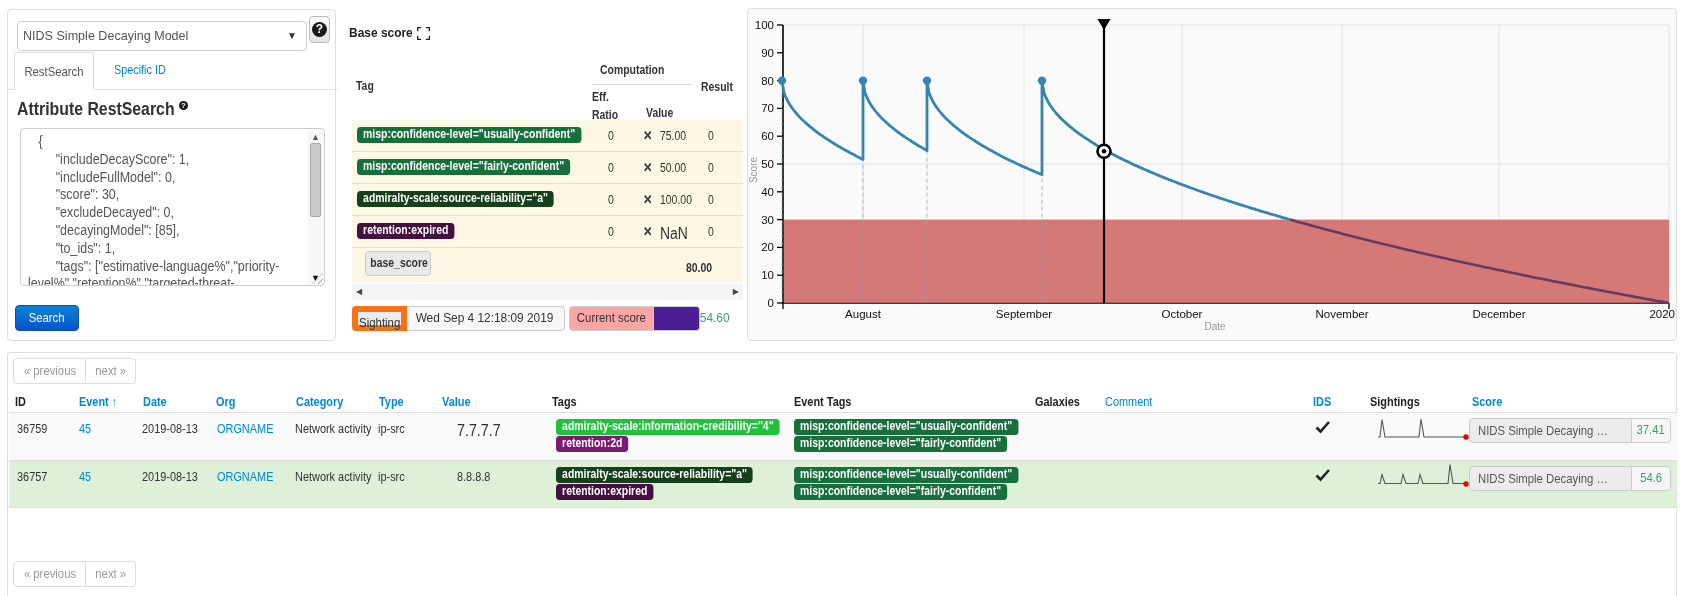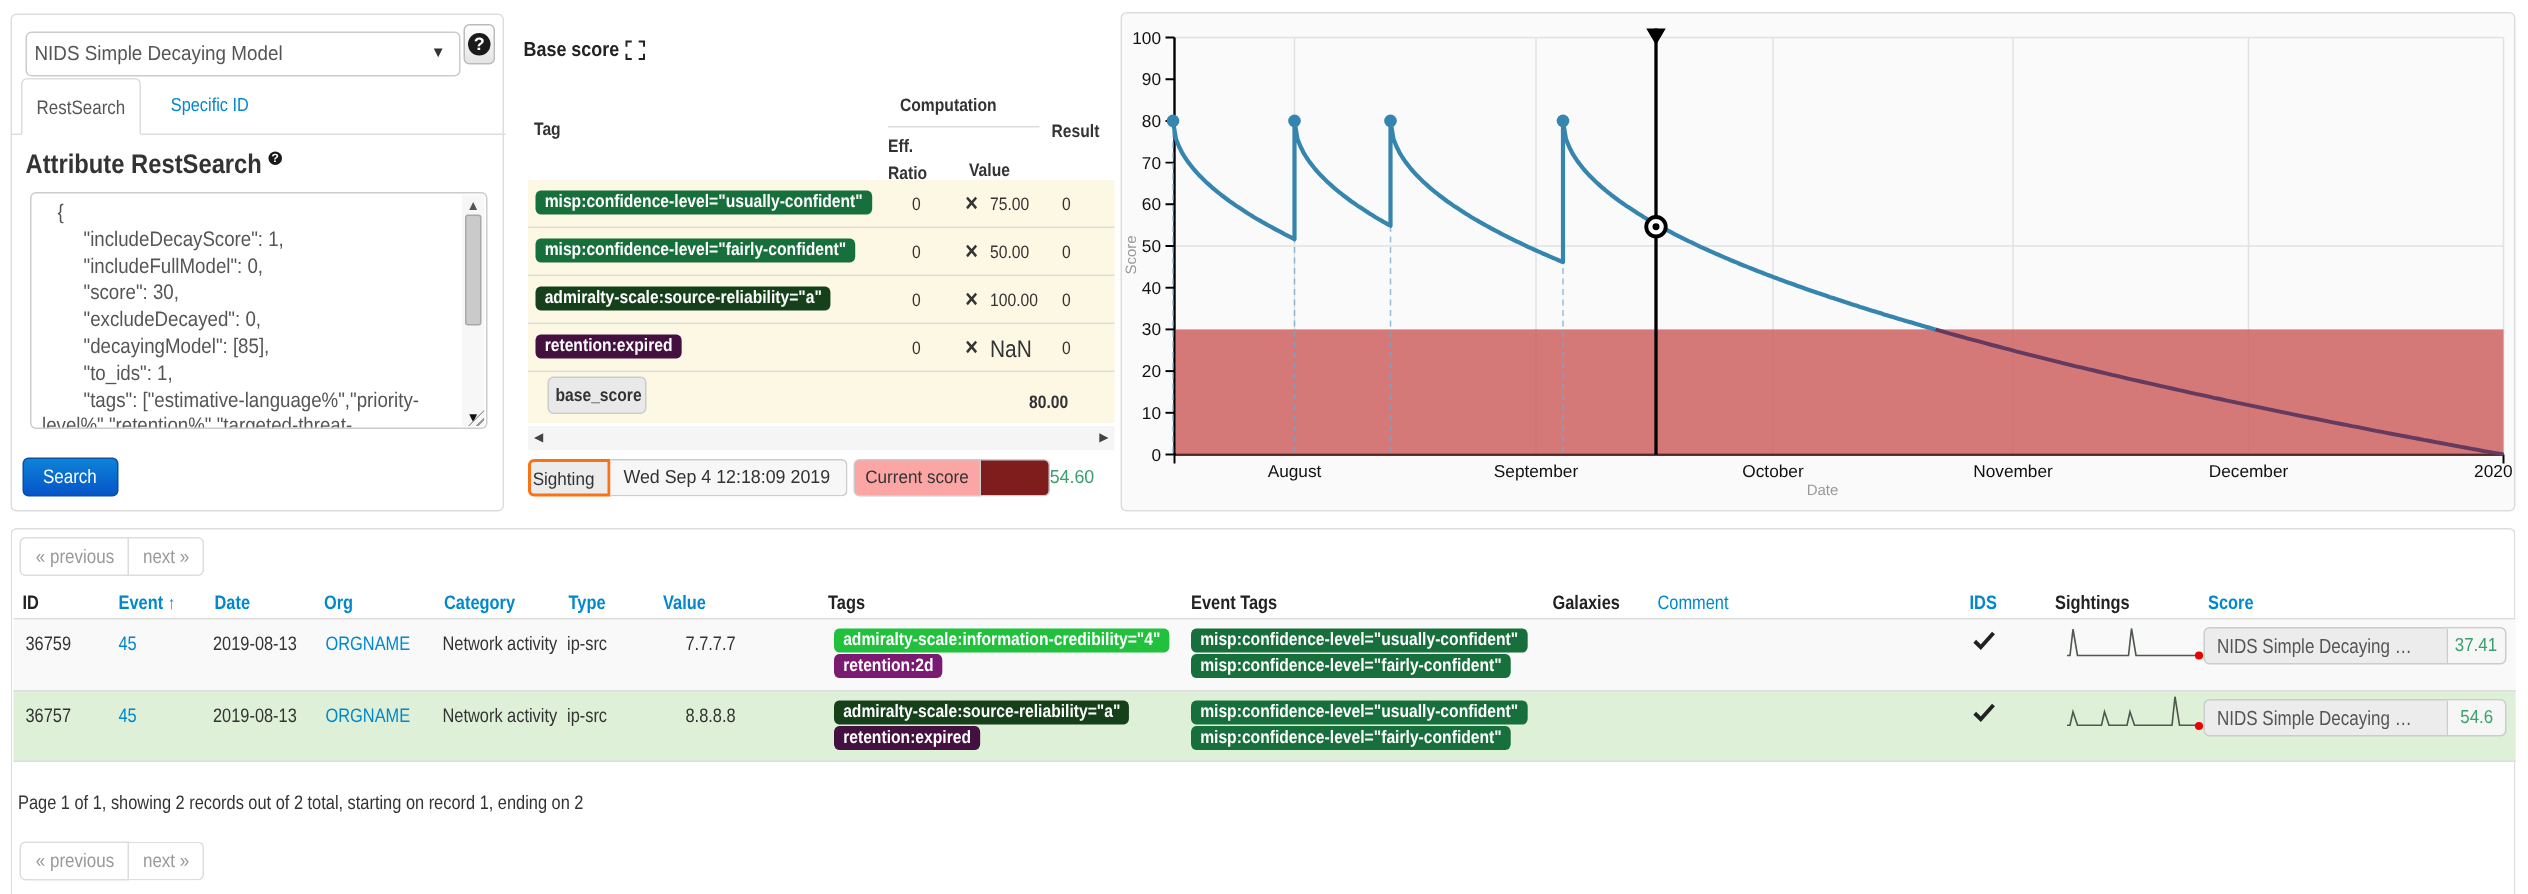--- a/index.html
+++ b/index.html
@@ -86,24 +86,24 @@
     </div>
     <div class="abs" style="left:7px;top:248px;width:391px;height:34px;background:#fcf8e3;">
    <span class="abs" style="left:13px;top:3px;width:66px;height:25px;background:#e9e9e9;border:1px solid #ccc;border-radius:4px;color:#333;font-size:12px;font-weight:bold;text-align:center;line-height:23px;"><span class="cxc">base_score</span></span>
    <span class="abs" style="left:334px;top:13px;font-size:12px;color:#333;font-weight:bold;"><span class="cx">80.00</span></span>
 </div>
 <div class="abs" style="left:7px;top:284px;width:391px;height:16px;background:#f5f5f5;">
   <span class="abs" style="left:4px;top:3px;color:#444;font-size:8px;">◀</span>
   <span class="abs" style="right:4px;top:3px;color:#444;font-size:8px;">▶</span>
 </div>
 
-  <div class="abs" style="left:6.5px;top:306px;width:55px;height:24.5px;background:#ececec;border:2px solid #f97316;border-radius:4px 0 0 4px;font-size:12px;color:#333;line-height:23px;"><span class="cxc" style="transform:scaleX(.95);">Sighting</span></div>
+  <div class="abs" style="left:6.5px;top:306px;width:55px;height:24.5px;background:#ececec;border:6px solid #f97316;border-radius:4px 0 0 4px;font-size:12px;color:#333;text-align:center;line-height:23px;"><span class="cxc" style="transform:scaleX(.95);">Sighting</span></div>
   <div class="abs" style="left:61.5px;top:306px;width:158px;height:24.5px;background:#f7f7f7;border:1px solid #ccc;border-left:none;border-radius:0 4px 4px 0;font-size:12.5px;color:#333;text-align:center;line-height:23px;"><span class="cxc" style="transform:scaleX(.95);">Wed Sep 4 12:18:09 2019</span></div>
   <div class="abs" style="left:224px;top:306px;width:85px;height:24.5px;background:#fca5a5;border:1px solid #ccc;border-radius:4px 0 0 4px;font-size:12px;color:#333;text-align:center;line-height:23px;"><span class="cxc" style="transform:scaleX(.95);">Current score</span></div>
-  <div class="abs" style="left:309px;top:306px;width:46px;height:24.5px;background:#7f1d1d;border:1px solid #ccc;border-left:none;border-radius:0 4px 4px 0;font-size:12.5px;color:#3aa06e;text-align:center;line-height:23px;padding-left:45px;"><span class="cxc" style="transform:scaleX(.95);">54.60</span></div>
+  <div class="abs" style="left:309px;top:306px;width:46px;height:24.5px;background:#4c1d95;border:1px solid #ccc;border-left:none;border-radius:0 4px 4px 0;font-size:12.5px;color:#3aa06e;text-align:center;line-height:23px;padding-left:45px;"><span class="cxc" style="transform:scaleX(.95);">54.60</span></div>
 </div>
 
 <div class="abs" style="left:747px;top:8px;width:930px;height:333px;border:1px solid #ddd;border-radius:4px;background:#fafafa;">
 <svg width="928" height="331" viewBox="0 0 928 331" font-family="Liberation Sans,sans-serif">
   <line x1="115" y1="16" x2="115" y2="294" stroke="#e2e2e2" stroke-width="1"></line>
       <line x1="276" y1="16" x2="276" y2="294" stroke="#e2e2e2" stroke-width="1"></line>
       <line x1="434" y1="16" x2="434" y2="294" stroke="#e2e2e2" stroke-width="1"></line>
       <line x1="594" y1="16" x2="594" y2="294" stroke="#e2e2e2" stroke-width="1"></line>
       <line x1="751" y1="16" x2="751" y2="294" stroke="#e2e2e2" stroke-width="1"></line>
       <line x1="921" y1="16" x2="921" y2="294" stroke="#e2e2e2" stroke-width="1"></line>
@@ -182,21 +182,21 @@
     <div class="abs" style="left:1305px;top:41px;font-size:13px;font-weight:bold;color:#0088cc;"><span class="cx84">IDS</span></div>
     <div class="abs" style="left:1362px;top:41px;font-size:13px;font-weight:bold;color:#222;"><span class="cx84">Sightings</span></div>
     <div class="abs" style="left:1464px;top:41px;font-size:13px;font-weight:bold;color:#0088cc;"><span class="cx84">Score</span></div>
 <div class="abs" style="left:1px;top:58.5px;width:1668px;height:48px;background:#f9f9f9;border-top:1px solid #ddd;">
   <div class="abs" style="left:8px;top:8px;font-size:13px;color:#333;"><span class="cx84">36759</span></div>
       <div class="abs" style="left:70px;top:8px;font-size:13px;color:#0088cc;"><span class="cx84">45</span></div>
       <div class="abs" style="left:133px;top:8px;font-size:13px;color:#333;"><span class="cx84">2019-08-13</span></div>
       <div class="abs" style="left:208px;top:8px;font-size:13px;color:#0088cc;"><span class="cx84">ORGNAME</span></div>
       <div class="abs" style="left:286px;top:8px;font-size:13px;color:#333;"><span class="cx84">Network activity</span></div>
       <div class="abs" style="left:369px;top:8px;font-size:13px;color:#333;"><span class="cx84">ip-src</span></div>
-      <div class="abs" style="left:448px;top:8px;font-size:13px;color:#333;"><span class="cx84">7.7.7.7</span></div>
+      <div class="abs" style="left:448px;top:8px;font-size:17px;color:#333;"><span class="cx84">7.7.7.7</span></div>
   <span class="tagpill" style="position:absolute;left:547px;top:6px;background:#21c13e;">admiralty-scale:information-credibility="4"</span>
       <span class="tagpill" style="position:absolute;left:547px;top:23px;background:#7a1a70;">retention:2d</span>
   <span class="tagpill" style="position:absolute;left:785px;top:6px;background:#17703c;">misp:confidence-level="usually-confident"</span>
       <span class="tagpill" style="position:absolute;left:785px;top:23px;background:#17703c;">misp:confidence-level="fairly-confident"</span>
   <svg class="abs" style="left:1306px;top:7px;" width="16" height="14" viewBox="0 0 16 14">
         <path d="M1.5,7.5 L5.5,11.5 L14,2" stroke="#222" stroke-width="2.6" fill="none"></path>
       </svg>
   <svg class="abs" style="left:1367px;top:0;" width="96" height="28">
         <path d="M2,24 L4,24 L6,6.5 L9,24 L43,24 L45,6 L48,24 L90,24" stroke="#50584f" stroke-width="1.1" fill="none"></path>
         <circle cx="90" cy="24" r="2.7" fill="#e00"></circle>
@@ -223,17 +223,16 @@
       </svg>
   <svg class="abs" style="left:1367px;top:0;" width="96" height="28">
         <path d="M2,22.5 L4,22.5 L6,13.5 L9,22.5 L25,22.5 L27,13.5 L30,22.5 L42,22.5 L44,13.5 L47,22.5 L72,22.5 L74,3.5 L77,22.5 L90,22.5" stroke="#50584f" stroke-width="1.1" fill="none"></path>
         <circle cx="90" cy="23" r="2.7" fill="#e00"></circle>
       </svg>
   <div class="abs" style="left:1460px;top:5.5px;width:202px;height:24.5px;border:1px solid #ccc;border-radius:4px;background:#ececec;">
       <span class="abs" style="left:8px;top:4px;font-size:13.5px;color:#555;"><span class="cx84">NIDS Simple Decaying …</span></span>
       <span class="abs" style="left:161px;top:0;width:39px;height:22.5px;border-left:1px solid #ccc;background:#f6f6f6;border-radius:0 4px 4px 0;font-size:12.5px;color:#3aa06e;text-align:center;line-height:22px;"><span class="cxc" style="transform:scaleX(.9);">54.6</span></span>
     </div>
 </div>
-<div class="abs" style="left:4px;top:174px;font-size:13px;color:#333;"><span class="cx84">Page 1 of 1, showing 2 records out of 2 total, starting on record 1, ending on 2</span></div>
 <div class="abs" style="left:5px;top:208px;height:25px;">
       <span style="float:left;border:1px solid #ddd;border-radius:4px 0 0 4px;background:#fff;color:#999;font-size:13px;padding:4px 0 5px;width:73px;text-align:center;"><span class="cxc">« previous</span></span>
       <span style="float:left;border:1px solid #ddd;border-left:none;border-radius:0 4px 4px 0;background:#fff;color:#999;font-size:13px;padding:4px 0 5px;width:50px;text-align:center;"><span class="cxc">next »</span></span>
     </div>
 </div>
 </body></html>

